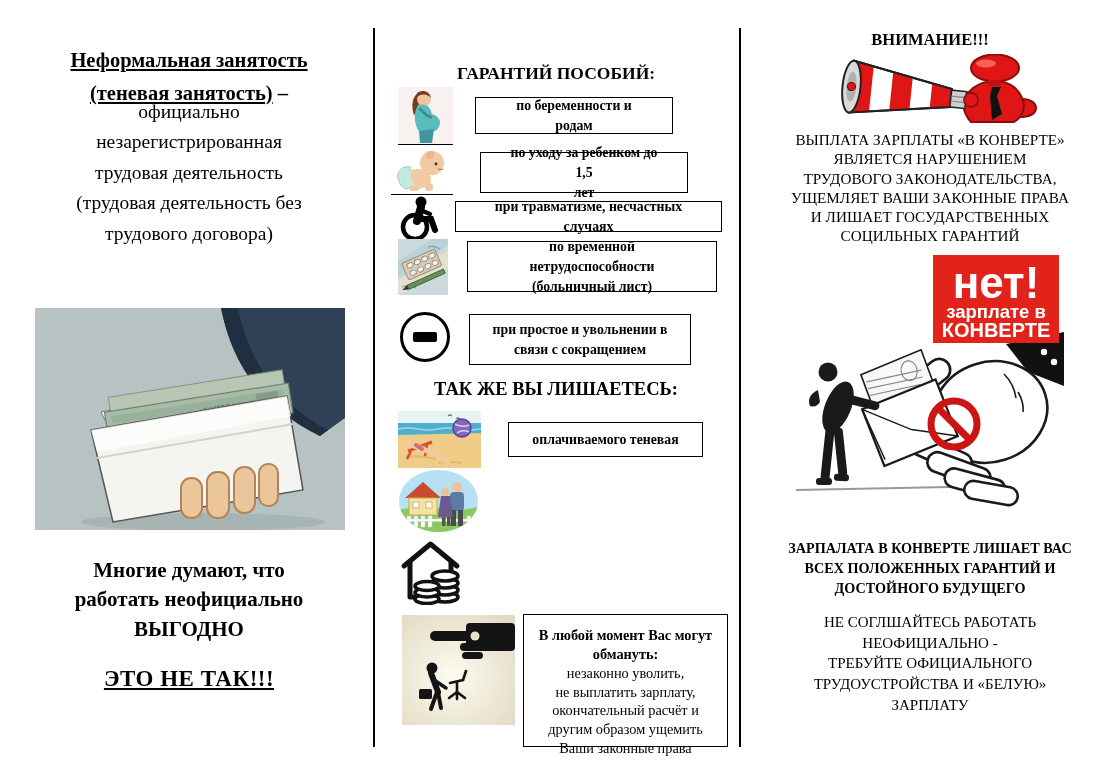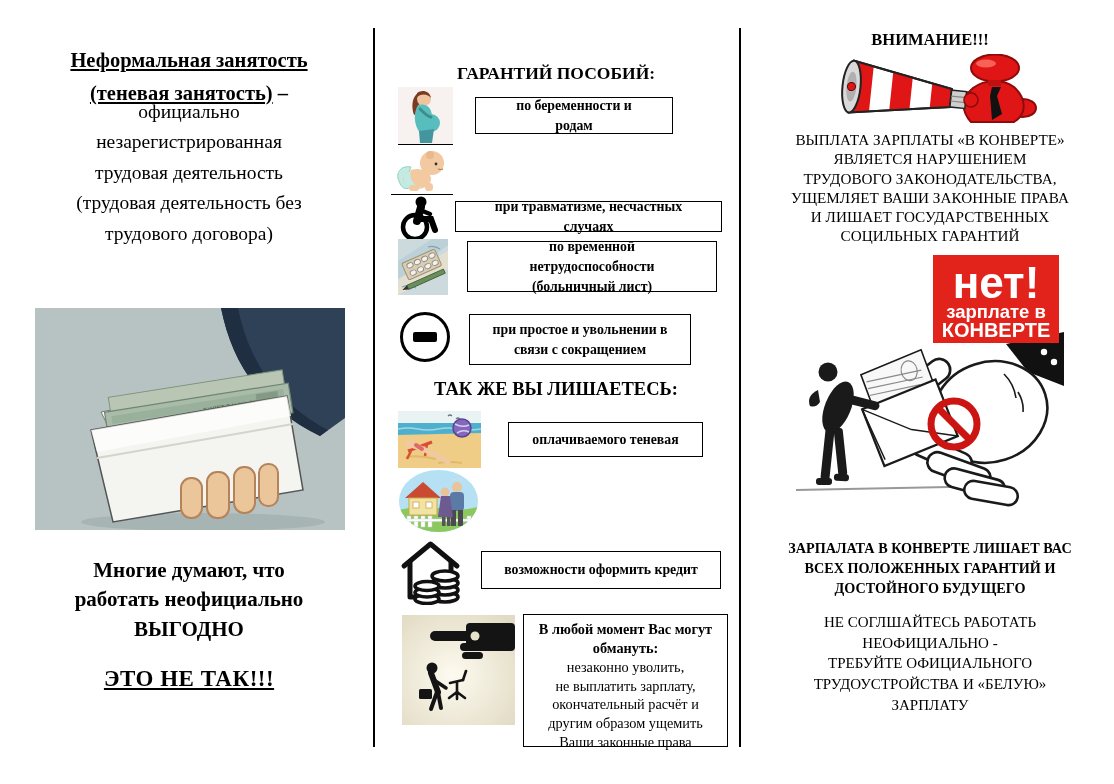--- a/index.html
+++ b/index.html
@@ -26,21 +26,21 @@
        display:flex;align-items:center;justify-content:center;text-align:center;
        font-weight:bold;font-size:13.8px;line-height:1.45;padding:2px 20px}
   .icon{position:absolute}
   .icon svg{display:block;width:100%;height:100%}
   .ibdr{border-bottom:1.6px solid #000}
   .minus-wrap{display:flex;align-items:center;justify-content:center;width:100%;height:100%}
   .minus-ring{width:44px;height:44px;border:3.5px solid #000;border-radius:50%;
               display:flex;align-items:center;justify-content:center;background:#fff}
   .minus-bar{width:24px;height:10px;background:#000;border-radius:2px}
   .bigbox{left:523px;top:614px;width:205px;height:133px;border:1.6px solid #000;box-sizing:border-box;
-          padding:5px 4px;text-align:center;font-size:14.3px;line-height:1.32}
+          padding:11px 4px;text-align:center;font-size:14.3px;line-height:1.32}
   .bigbox .t{font-weight:bold}
 
   
   .r-att{left:760px;top:30px;width:340px;font-weight:bold;font-size:16.5px}
   .r-mega{left:833px;top:54px;width:208px;height:72px}
   .r-warn{left:752px;top:130px;width:356px;font-weight:normal;font-size:15.2px;line-height:1.27}
   .r-poster{left:768px;top:252px;width:296px;height:282px}
   .r-under{left:760px;top:538px;width:340px;font-weight:bold;font-size:14.2px;line-height:1.42;}
   .r-final{left:760px;top:612px;width:340px;font-weight:normal;font-size:15px;line-height:1.38}
 </style>
@@ -124,20 +124,22 @@
       <ellipse cx="26" cy="32" rx="14" ry="10" fill="#f2c9a0"></ellipse>
       <path d="M14,26 C10,34 14,42 24,42 L30,40 C22,38 18,32 20,24 Z" fill="#c2ebe3"></path>
       <circle cx="41" cy="16" r="12" fill="#f2c9a0"></circle>
       <circle cx="39" cy="8" r="4" fill="#e8b98c"></circle>
       <circle cx="45" cy="17" r="1.4" fill="#333"></circle>
       <path d="M47,22 q3,1 5,0" stroke="#a86" stroke-width="1.2" fill="none"></path>
       <rect x="18" y="38" width="10" height="6" rx="3" fill="#f2c9a0"></rect>
       <rect x="34" y="36" width="8" height="8" rx="3.5" fill="#f2c9a0"></rect>
     </svg>
   </div>
+  <div class="box pre" style="left:480px;top:152px;width:208px;height:41px">по уходу за ребенком до 1,5
+лет</div>
 
   <div class="icon" style="left:394px;top:196px;width:50px;height:44px">
     <svg viewBox="0 0 50 44">
       <circle cx="27" cy="6" r="5.5" fill="#000"></circle>
       <path d="M27,11 L23,25" stroke="#000" stroke-width="8" stroke-linecap="round"></path>
       <path d="M24,23 L37,23 L41,34" stroke="#000" stroke-width="6" stroke-linecap="round" fill="none"></path>
       <circle cx="21" cy="31" r="12" fill="none" stroke="#000" stroke-width="4.5"></circle>
       <path d="M26,14 L36,18" stroke="#000" stroke-width="4.5" stroke-linecap="round"></path>
     </svg>
   </div>
@@ -249,21 +251,20 @@
         <ellipse cx="47" cy="62" rx="13" ry="5"></ellipse>
         <ellipse cx="47" cy="55" rx="13" ry="5"></ellipse>
         <ellipse cx="47" cy="48" rx="13" ry="5"></ellipse>
         <ellipse cx="47" cy="41" rx="13" ry="5"></ellipse>
         <ellipse cx="29" cy="64" rx="12" ry="4.5"></ellipse>
         <ellipse cx="29" cy="57.5" rx="12" ry="4.5"></ellipse>
         <ellipse cx="29" cy="51" rx="12" ry="4.5"></ellipse>
       </g>
     </svg>
   </div>
-  <div class="box" style="left:481px;top:551px;width:240px;height:38px">возможности оформить кредит</div>
 
   <div class="icon" style="left:402px;top:615px;width:113px;height:110px">
     <svg viewBox="0 0 113 110">
       <defs>
         <radialGradient id="fg" cx="45%" cy="55%" r="70%">
           <stop offset="0%" stop-color="#fdfbf0"></stop>
             <stop offset="100%" stop-color="#e2dbc4"></stop>
         </radialGradient>
       </defs>
       <rect width="113" height="110" fill="url(#fg)"></rect>

